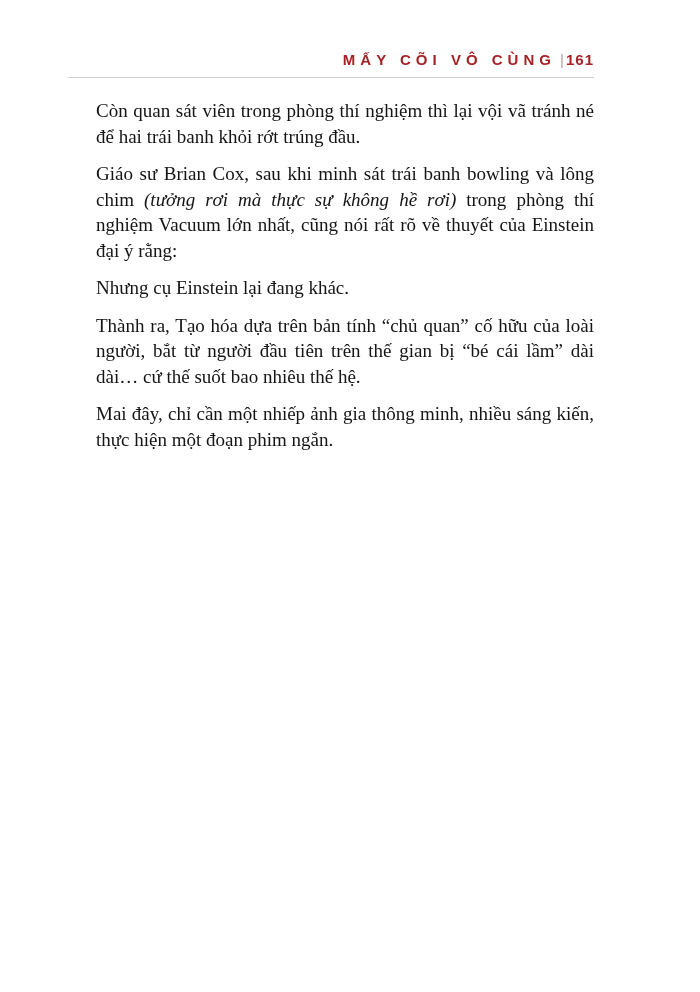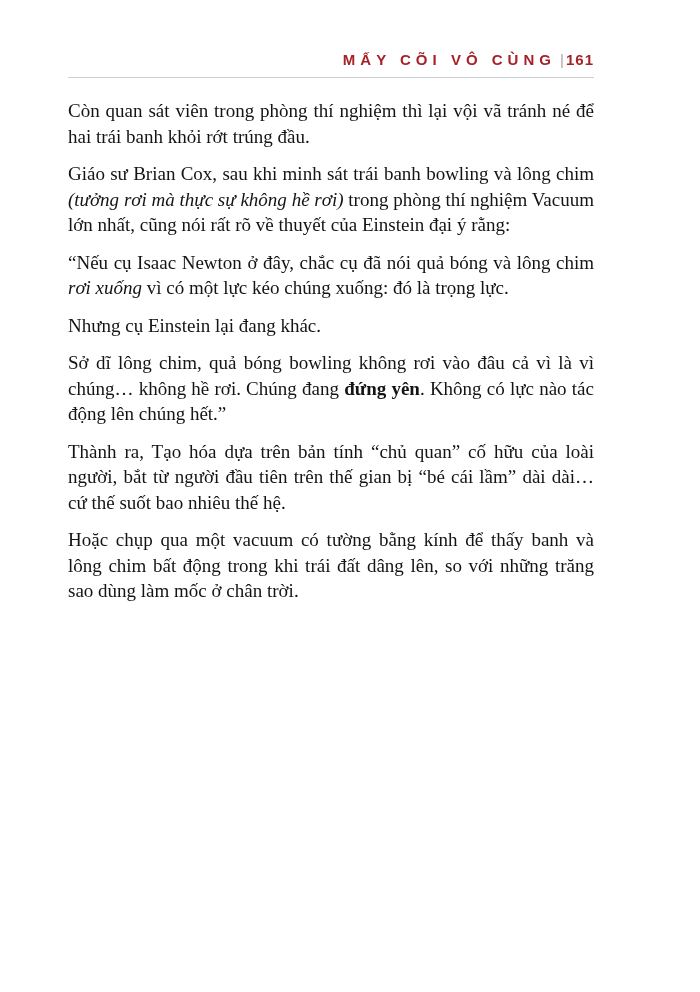--- a/index.html
+++ b/index.html
@@ -42,20 +42,21 @@
     border-top: 1.5px solid #cfcfcf;
     margin: 7px 0 0 0;
   }
   .body-text {
     margin-top: 20px;
     font-family: "Liberation Serif", "DejaVu Serif", serif;
     font-size: 19px;
     line-height: 25.5px;
     color: #141414;
     text-align: justify;
+    margin-left: 28px;
   }
   .body-text p {
     margin: 0 0 12px 0;
   }
   .seg-normal { font-style: normal; font-weight: normal; }
   .seg-italic { font-style: italic; font-family: Liberation Serif, serif; }
   .seg-bold   { font-weight: bold; }
 </style>
 </head>
 <body>
@@ -65,20 +66,18 @@
   <div class="running-head">
     <span class="book-title">MẤY CÕI VÔ CÙNG</span>
     <span class="sep">|</span><span class="page-num">161</span>
   </div>
 
   <hr class="head-rule">
 
   <div class="body-text" id="paragraphs">
       <p><span class="seg-normal">Còn quan sát viên trong phòng thí nghiệm thì lại vội vã tránh né để hai trái banh khỏi rớt trúng đầu.</span></p>
       <p><span class="seg-normal">Giáo sư Brian Cox, sau khi minh sát trái banh bowling và lông chim </span><span class="seg-italic">(tưởng rơi mà thực sự không hề rơi)</span><span class="seg-normal"> trong phòng thí nghiệm Vacuum lớn nhất, cũng nói rất rõ về thuyết của Einstein đại ý rằng:</span></p>
-      <p><span class="seg-normal">“Nếu cụ Isaac Newton ở đây, chắc cụ đã nói quả bóng và lông chim </span><span class="seg-italic">rơi xuống</span><span class="seg-normal"> vì có một lực kéo chúng xuống: đó là trọng lực.</span></p>
       <p><span class="seg-normal">Nhưng cụ Einstein lại đang khác.</span></p>
-      <p><span class="seg-normal">Sở dĩ lông chim, quả bóng bowling không rơi vào đâu cả vì là vì chúng… không hề rơi. Chúng đang </span><span class="seg-bold">đứng yên</span><span class="seg-normal">. Không có lực nào tác động lên chúng hết.”</span></p>
       <p><span class="seg-normal">Thành ra, Tạo hóa dựa trên bản tính “chủ quan” cố hữu của loài người, bắt từ người đầu tiên trên thế gian bị “bé cái lầm” dài dài… cứ thế suốt bao nhiêu thế hệ.</span></p>
-      <p><span class="seg-normal">Hoặc chụp qua một vacuum có tường bằng kính để thấy banh và lông chim bất động trong khi trái đất dâng lên, so với những trăng sao dùng làm mốc ở chân trời.</span></p>
+      <p><span class="seg-normal">Mai đây, chỉ cần một nhiếp ảnh gia thông minh, nhiều sáng kiến, thực hiện một đoạn phim ngắn.</span></p>
     </div>
 
 </div>
 
 </body></html>

